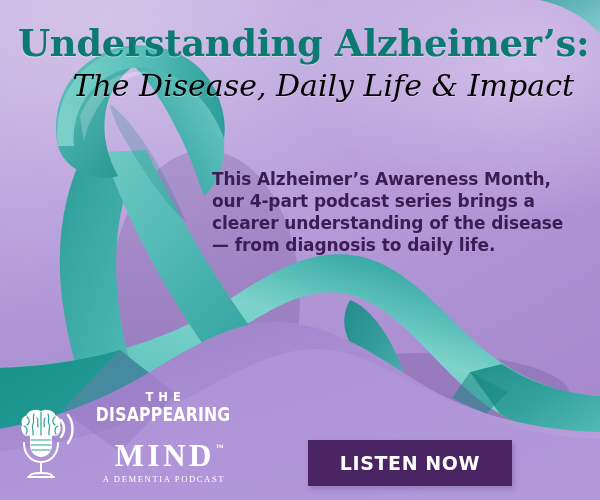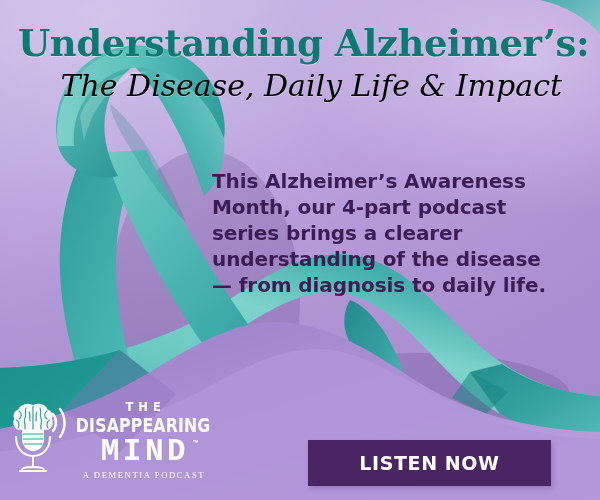--- a/index.html
+++ b/index.html
@@ -30,21 +30,21 @@
     position:absolute;inset:0;
     background:linear-gradient(155deg, rgba(255,255,255,.16) 0%, rgba(255,255,255,0) 42%, rgba(110,80,150,.10) 100%);
   }
 
   
   .art{position:absolute;inset:0;}
   .art svg{position:absolute;left:0;top:0;width:600px;height:500px;}
 
   
   .headline{
-    position:absolute;left:0;right:12px;top:24px;
+    position:absolute;left:0;right:0;top:24px;
     text-align:center;
     padding:0 18px;
     box-sizing:border-box;
   }
   .title{
     font-family:"DejaVu Serif","Liberation Serif",serif;
     font-weight:700;
     font-size:37px;
     line-height:1.06;
     color:#0d7a72;
@@ -67,31 +67,31 @@
     white-space:nowrap;
   }
 
   
   .body-copy{
     position:absolute;
     left:212px;top:168px;width:352px;
     margin:0;
     font-family:"DejaVu Sans","Liberation Sans",sans-serif;
     font-weight:700;
-    font-size:20px;
+    font-size:17px;
     line-height:1.30;
     color:#3b1d54;
     letter-spacing:-.1px;
   }
 
   
   .logo{
-    position:absolute;left:6px;top:398px;
+    position:absolute;left:14px;top:398px;
     width:190px;height:86px;
-    display:flex;align-items:flex-start;gap:2px;
+    display:flex;align-items:flex-end;gap:14px;
   }
   .logo-mark{width:62px;height:80px;flex:0 0 auto;position:relative;}
   .logo-mark svg{width:62px;height:80px;display:block;}
   .logo-words{
     flex:1 1 auto;
     display:flex;flex-direction:column;align-items:center;
     color:#ffffff;line-height:1;
     padding-top:4px;
   }
   .lw-the{
@@ -99,41 +99,41 @@
     font-weight:700;font-size:11.5px;letter-spacing:5px;
     text-indent:5px;
   }
   .lw-dis{
     font-family:"DejaVu Sans Condensed","DejaVu Sans","Liberation Sans",sans-serif;
     font-weight:700;font-size:19px;letter-spacing:.2px;
     transform:scaleX(.92);transform-origin:center;
     margin-top:2px;
   }
   .lw-mind{
-    font-family:Liberation Mono, monospace;
+    font-family:Liberation Serif, serif;
     font-weight:700;font-size:31px;letter-spacing:3.5px;
     text-indent:3.5px;
-    margin-top:1px;
+    margin-top:16px;
     position:relative;
   }
   .lw-tm{
     position:absolute;right:-9px;top:4px;
     font-size:8px;letter-spacing:0;font-weight:700;
   }
   .lw-sub{
     font-family:Liberation Serif, serif;
     font-weight:400;font-size:8.6px;letter-spacing:1.6px;
     text-indent:1.6px;
     margin-top:4px;
   }
 
   
   .cta{
     position:absolute;left:308px;top:440px;
-    width:243px;height:46px;
+    width:204px;height:46px;
     background:#4a2463;
     border:0;
     color:#ffffff;
     font-family:"DejaVu Sans","Liberation Sans",sans-serif;
     font-weight:700;
     font-size:19px;
     letter-spacing:.6px;
     cursor:pointer;
     display:flex;align-items:center;justify-content:center;
     box-shadow:2px 3px 5px rgba(70,45,100,.25);

